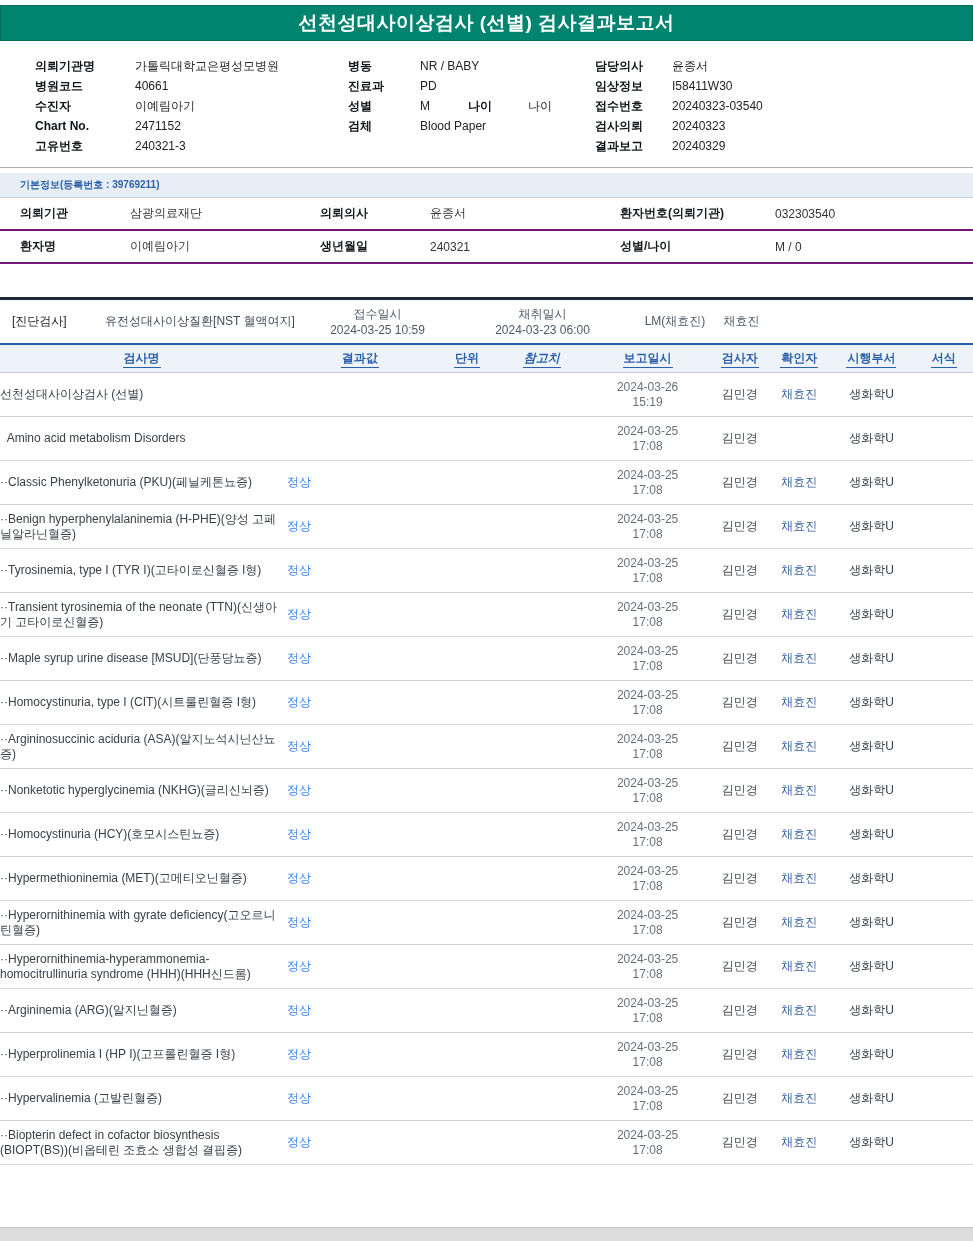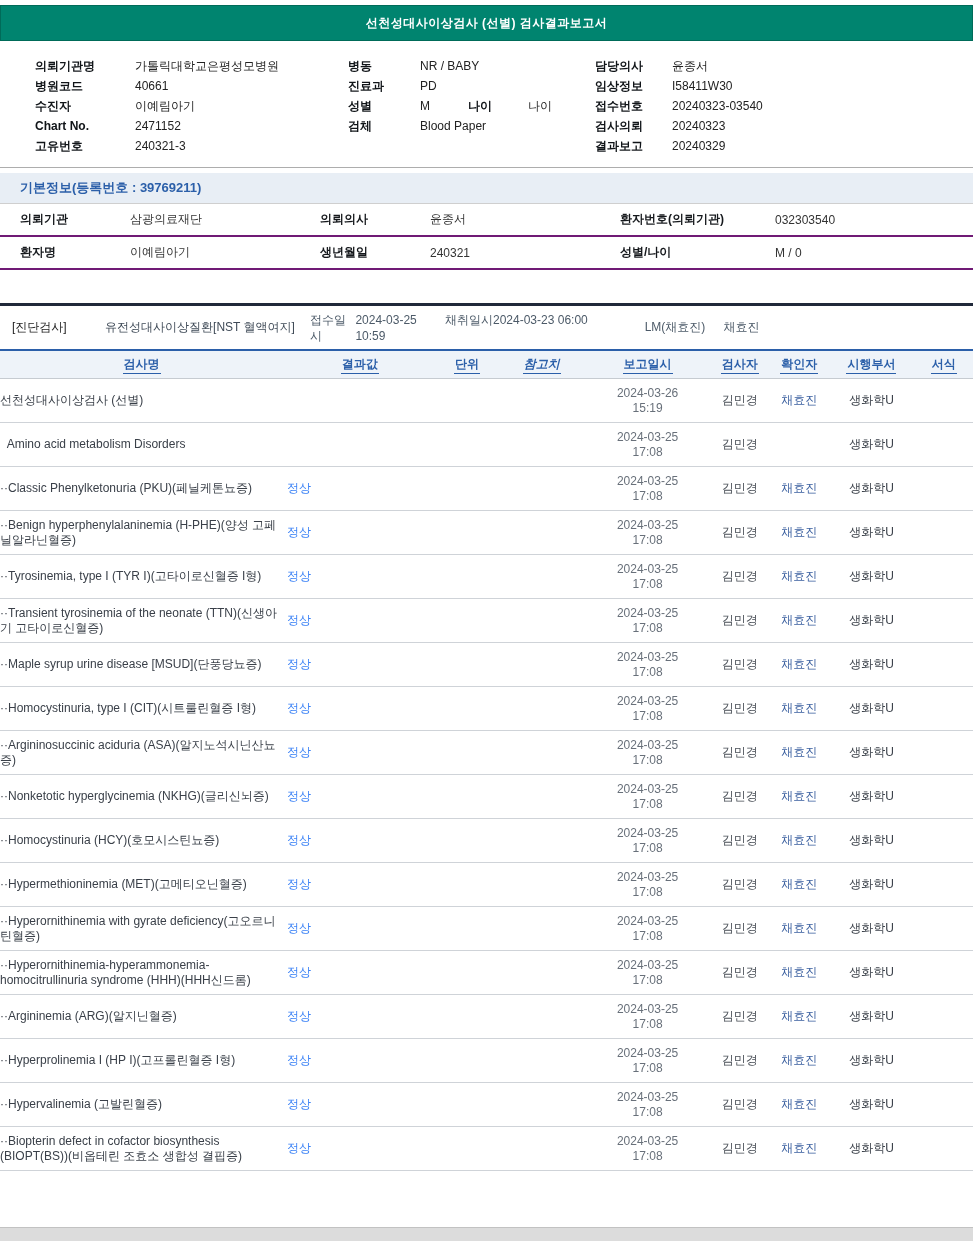--- a/index.html
+++ b/index.html
@@ -1,51 +1,51 @@
 <!DOCTYPE html>
 <html><head>
 <meta charset="utf-8">
 <style>
   * { margin:0; padding:0; box-sizing:border-box; }
   html,body { background:#fff; }
   body { font-family:"Liberation Sans","DejaVu Sans",sans-serif; font-size:12px; color:#333; }
   .page { position:relative; width:973px; height:1241px; overflow:hidden; background:#fff; }
 
   .title-bar { margin-top:5px; height:36px; background:#00846F; border:1px solid #006B59;
-    color:#fff; font-size:12px; font-weight:bold; text-align:center; line-height:34px; letter-spacing:.5px; }
+    color:#fff; font-size:19px; font-weight:bold; text-align:center; line-height:34px; letter-spacing:.5px; }
 
   .header-info { display:flex; padding:15px 0 11px 35px; }
   .hi-group { display:flex; flex-direction:column; }
   .hi-left { width:313px; } .hi-middle { width:247px; } .hi-right { flex:1; }
   .hi-row { display:flex; height:20px; align-items:center; }
   .hi-label { font-weight:bold; color:#101418; }
   .hi-left .hi-label { width:100px; } .hi-middle .hi-label { width:72px; } .hi-right .hi-label { width:77px; }
   .hi-value { color:#222; }
   .hi-extra-label { font-weight:bold; color:#101418; margin-left:38px; }
   .hi-extra-value { margin-left:36px; color:#222; }
 
   .divider { border-top:1px solid #adadad; }
 
-  .basic-info-bar { margin-top:5px; height:30px; background:#E8EEF5; display:flex; align-items:center;
-    padding-left:20px; color:#2B5FA9; font-weight:bold; font-size:13px; }
+  .basic-info-bar { margin-top:5px; height:24px; background:#E8EEF5; display:flex; align-items:center;
+    padding-left:20px; color:#2B5FA9; font-weight:bold; font-size:10px; }
 
   .patient-table { border-top:1px solid #cfcfcf; }
   .pt-row { display:flex; height:33px; align-items:center; border-bottom:2px solid #701a75; }
   .pt-label { font-weight:bold; color:#15181c; }
   .pt-value { color:#333; }
   .pt-l1 { width:130px; padding-left:20px; } .pt-v1 { width:190px; }
   .pt-l2 { width:110px; } .pt-v2 { width:190px; }
   .pt-l3 { width:155px; } .pt-v3 { flex:1; }
 
   .diag { margin-top:33px; border-top:3px solid #20293a; display:flex; align-items:center;
     min-height:46px; padding:3px 0; }
   .diag-label { width:90px; padding-left:12px; color:#222; }
   .diag-group { width:220px; text-align:center; color:#3f4a57; line-height:15px; }
   .diag-times { display:flex; }
-  .diag-time { display:flex; flex-direction:row; text-align:left; color:#4c5a68; line-height:16px; }
+  .diag-time { display:flex; flex-direction:column; text-align:center; color:#4c5a68; line-height:16px; }
   .diag-times div:nth-of-type(1) { width:135px; }
   .diag-times div:nth-of-type(2) { width:195px; }
   .diag-times div:nth-of-type(3) { width:200px; }
   .diag-collector { width:70px; text-align:center; color:#4c5a68; }
   .diag-collector2 { width:63px; text-align:center; color:#4c5a68; }
 
   .res-header { display:flex; align-items:center; background:#EEF3F9; border-top:2px solid #2B5FA9;
     border-bottom:1px solid #c6cbd1; height:30px; }
   .res-header .hcell { text-align:center; color:#2B5FA9; font-weight:bold; }
   .res-header .hcell > span { border-bottom:1px solid #2B5FA9; padding:0 1px 2px; }

